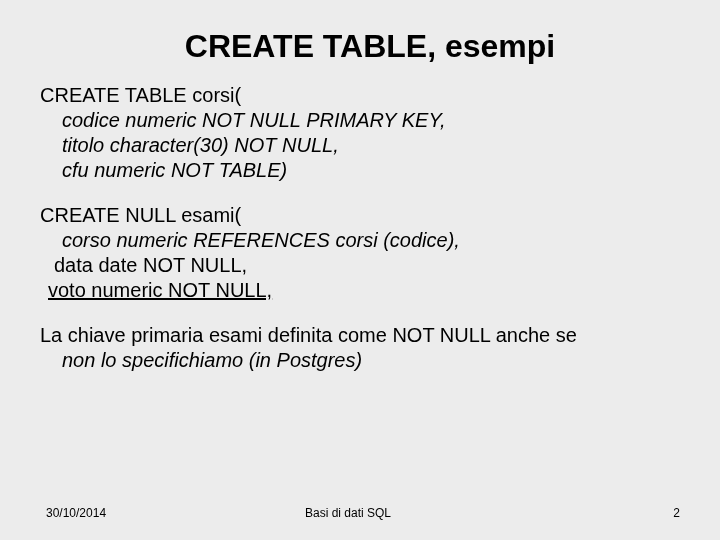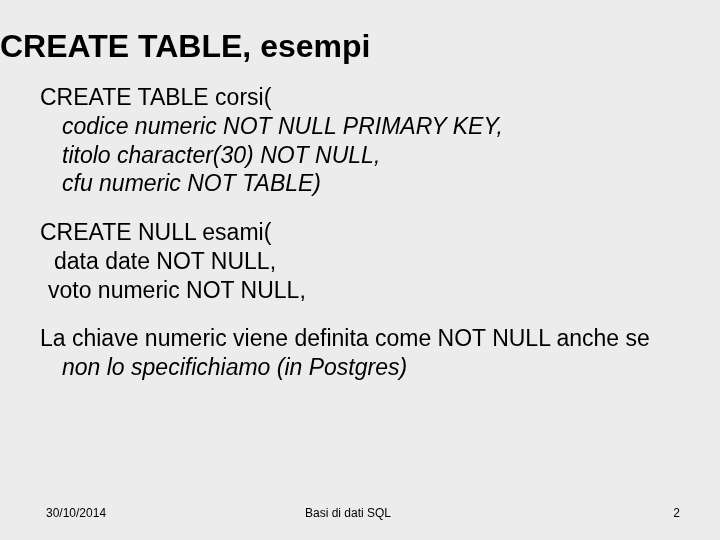--- a/index.html
+++ b/index.html
@@ -14,32 +14,34 @@
   }
   .slide {
     width: 720px;
     height: 540px;
     position: relative;
     box-sizing: border-box;
   }
   .title {
     font-size: 32px;
     font-weight: bold;
+    text-align: center;
     padding-top: 28px;
     padding-bottom: 18px;
+    padding-left: 20px;
   }
   .body {
-    font-size: 23px;
+    font-size: 20px;
     line-height: 1.25;
     padding-left: 40px;
     padding-right: 30px;
   }
   .indent1 { padding-left: 22px; font-style: italic; }
   .indent2 { padding-left: 14px; }
-  .indent3 { padding-left: 8px; }
+  .indent3 { padding-left: 8px; text-decoration: underline; }
   .gap { height: 20px; }
   .footer {
     position: absolute;
     bottom: 34px;
     left: 0;
     width: 720px;
     font-size: 12px;
     color: #000;
   }
   .footer-date { position: absolute; left: 46px; }
@@ -59,28 +61,29 @@
       <div>CREATE TABLE corsi(</div>
       <div class="indent1">codice numeric NOT NULL PRIMARY KEY,</div>
       <div class="indent1">titolo character(30) NOT NULL,</div>
       <div class="indent1">cfu numeric NOT TABLE)</div>
     </div>
 
     <div class="gap"></div>
 
     <div>
       <div>CREATE NULL esami(</div>
+      <div class="indent1">corso numeric REFERENCES corsi (codice),</div>
       <div class="indent2">data date NOT NULL,</div>
       <div class="indent3">voto numeric NOT NULL,</div>
     </div>
 
     <div class="gap"></div>
 
     <div>
-      <div>La chiave numeric viene definita come NOT NULL anche se</div>
+      <div>La chiave primaria esami definita come NOT NULL anche se</div>
       <div class="indent1">non lo specifichiamo (in Postgres)</div>
     </div>
 
   </div>
 
   <div class="footer">
     <span class="footer-date">30/10/2014</span>
     <span class="footer-center">Basi di dati  SQL</span>
     <span class="footer-page">2</span>
   </div>

